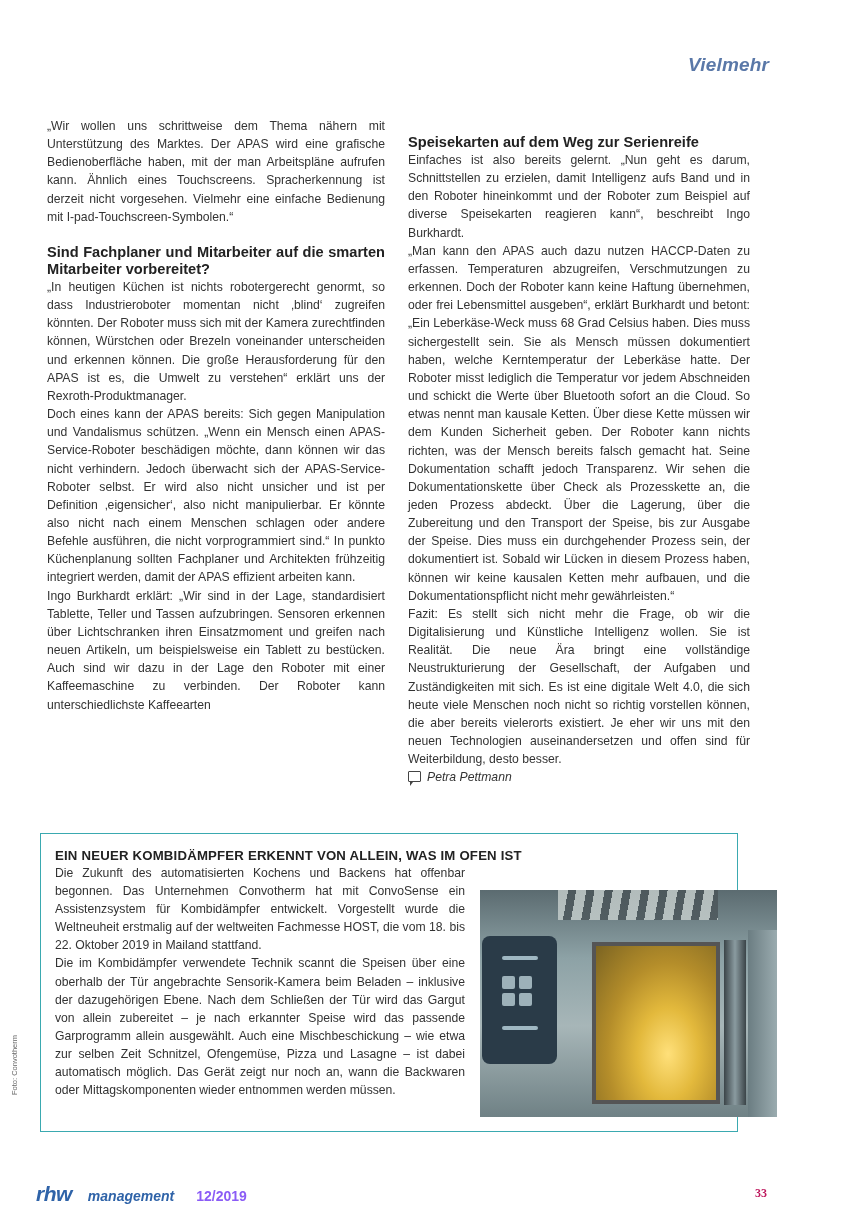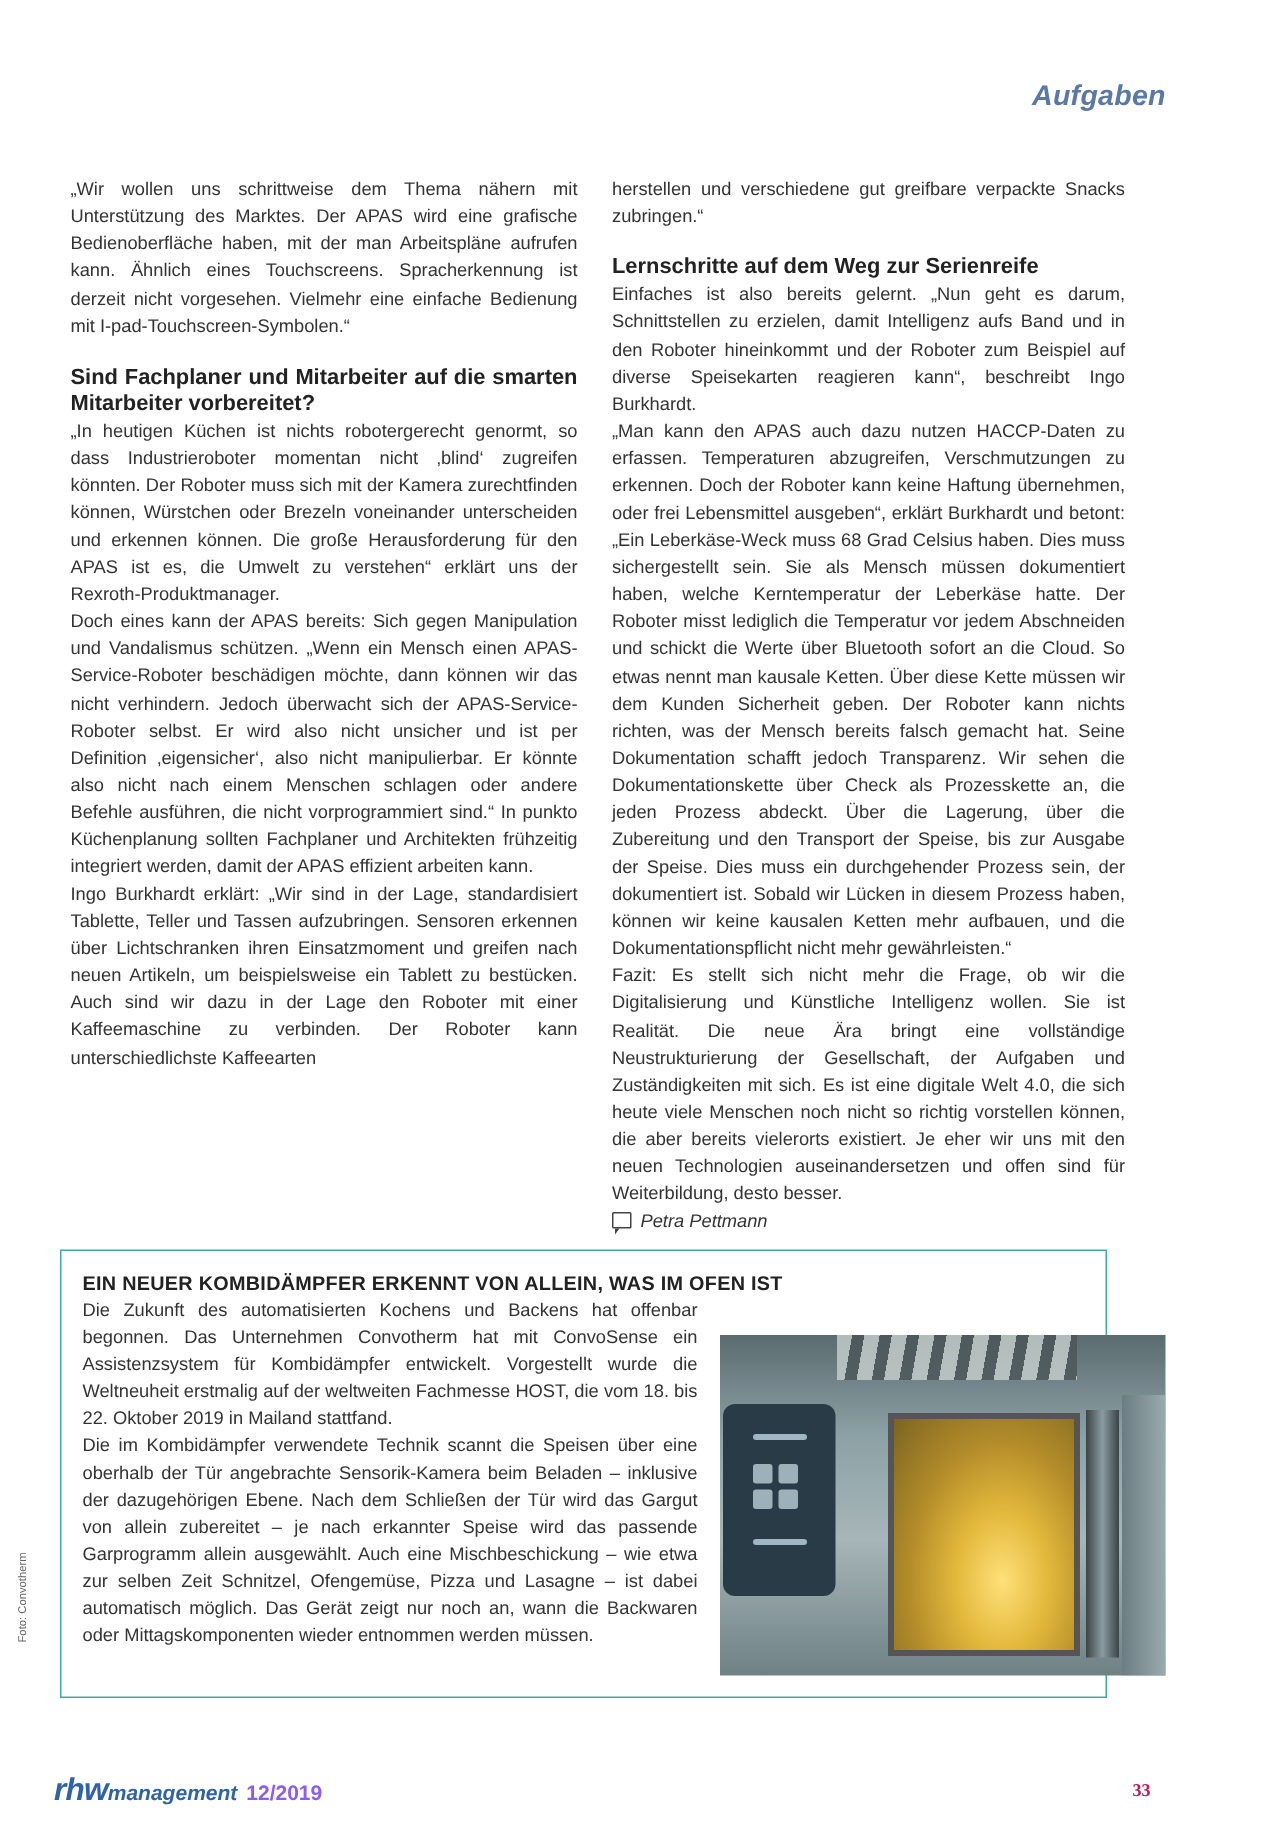--- a/index.html
+++ b/index.html
@@ -85,51 +85,50 @@
   }
   .photo .side {
     position:absolute; left:268px; top:40px; width:29px; height:187px;
     background:linear-gradient(90deg,#6b7d82,#9aabaf);
   }
   .foto-credit {
     position:absolute; left:10px; top:1095px; transform-origin:left top;
     transform:rotate(-90deg); font-size:7.5px; color:#666; white-space:nowrap;
   }
   .footer-brand {
-    position:absolute; left:36px; top:1182px; display:flex; align-items:baseline; gap:0;
+    position:absolute; left:36px; top:1182px; display:flex; align-items:baseline; gap:16px;
   }
   .footer-brand .rhw {
     font-weight:bold; font-style:italic; font-size:21px; color:#2f63a8; letter-spacing:-0.5px;
   }
   .footer-brand .mgmt {
     font-weight:bold; font-style:italic; font-size:14px; color:#2f63a8;
   }
   .footer-brand .issue {
     font-weight:bold; font-size:14px; color:#8b5cf6; margin-left:6px;
   }
   .page-number {
     position:absolute; left:755px; top:1186px; font-weight:bold; font-size:12px; color:#be185d;font-family:Liberation Serif, serif;
   }
 </style>
 </head>
 <body>
 
-<div class="section-label">Aufgaben</div>
+<div class="section-label">Vielmehr</div>
 
 <div class="col col-left">
   <p>„Wir wollen uns schrittweise dem Thema nähern mit Unterstützung des Marktes. Der APAS wird eine grafische Bedienoberfläche haben, mit der man Arbeitspläne aufrufen kann. Ähnlich eines Touchscreens. Spracherkennung ist derzeit nicht vorgesehen. Vielmehr eine einfache Bedienung mit I-pad-Touchscreen-Symbolen.“</p>
   <h2 class="gap-top">Sind Fachplaner und Mitarbeiter auf die smarten Mitarbeiter vorbereitet?</h2>
   <p>„In heutigen Küchen ist nichts robotergerecht genormt, so dass Industrieroboter momentan nicht ‚blind‘ zugreifen könnten. Der Roboter muss sich mit der Kamera zurechtfinden können, Würstchen oder Brezeln voneinander unterscheiden und erkennen können. Die große Herausforderung für den APAS ist es, die Umwelt zu verstehen“ erklärt uns der Rexroth-Produktmanager.</p>
   <p>Doch eines kann der APAS bereits: Sich gegen Manipulation und Vandalismus schützen. „Wenn ein Mensch einen APAS-Service-Roboter beschädigen möchte, dann können wir das nicht verhindern. Jedoch überwacht sich der APAS-Service-Roboter selbst. Er wird also nicht unsicher und ist per Definition ‚eigensicher‘, also nicht manipulierbar. Er könnte also nicht nach einem Menschen schlagen oder andere Befehle ausführen, die nicht vorprogrammiert sind.“ In punkto Küchenplanung sollten Fachplaner und Architekten frühzeitig integriert werden, damit der APAS effizient arbeiten kann.</p>
   <p>Ingo Burkhardt erklärt: „Wir sind in der Lage, standardisiert Tablette, Teller und Tassen aufzubringen. Sensoren erkennen über Lichtschranken ihren Einsatzmoment und greifen nach neuen Artikeln, um beispielsweise ein Tablett zu bestücken. Auch sind wir dazu in der Lage den Roboter mit einer Kaffeemaschine zu verbinden. Der Roboter kann unterschiedlichste Kaffeearten</p>
 </div>
 
 <div class="col col-right">
-  <p>herstellen und verschiedene gut greifbare verpackte Snacks zubringen.“</p>
-  <h2 class="gap-h">Lernschritte auf dem Weg zur Serienreife</h2>
+  <h2 class="gap-h">Speisekarten auf dem Weg zur Serienreife</h2>
   <p>Einfaches ist also bereits gelernt. „Nun geht es darum, Schnittstellen zu erzielen, damit Intelligenz aufs Band und in den Roboter hineinkommt und der Roboter zum Beispiel auf diverse Speisekarten reagieren kann“, beschreibt Ingo Burkhardt.</p>
   <p>„Man kann den APAS auch dazu nutzen HACCP-Daten zu erfassen. Temperaturen abzugreifen, Verschmutzungen zu erkennen. Doch der Roboter kann keine Haftung übernehmen, oder frei Lebensmittel ausgeben“, erklärt Burkhardt und betont: „Ein Leberkäse-Weck muss 68 Grad Celsius haben. Dies muss sichergestellt sein. Sie als Mensch müssen dokumentiert haben, welche Kerntemperatur der Leberkäse hatte. Der Roboter misst lediglich die Temperatur vor jedem Abschneiden und schickt die Werte über Bluetooth sofort an die Cloud. So etwas nennt man kausale Ketten. Über diese Kette müssen wir dem Kunden Sicherheit geben. Der Roboter kann nichts richten, was der Mensch bereits falsch gemacht hat. Seine Dokumentation schafft jedoch Transparenz. Wir sehen die Dokumentationskette über Check als Prozesskette an, die jeden Prozess abdeckt. Über die Lagerung, über die Zubereitung und den Transport der Speise, bis zur Ausgabe der Speise. Dies muss ein durchgehender Prozess sein, der dokumentiert ist. Sobald wir Lücken in diesem Prozess haben, können wir keine kausalen Ketten mehr aufbauen, und die Dokumentationspflicht nicht mehr gewährleisten.“</p>
   <p>Fazit: Es stellt sich nicht mehr die Frage, ob wir die Digitalisierung und Künstliche Intelligenz wollen. Sie ist Realität. Die neue Ära bringt eine vollständige Neustrukturierung der Gesellschaft, der Aufgaben und Zuständigkeiten mit sich. Es ist eine digitale Welt 4.0, die sich heute viele Menschen noch nicht so richtig vorstellen können, die aber bereits vielerorts existiert. Je eher wir uns mit den neuen Technologien auseinandersetzen und offen sind für Weiterbildung, desto besser.</p>
   <p class="author">
     <span class="bubble"></span><span>Petra Pettmann</span>
   </p>
 </div>
 
 <div class="box"></div>
 <div class="box-title">EIN NEUER KOMBIDÄMPFER ERKENNT VON ALLEIN, WAS IM OFEN IST</div>

